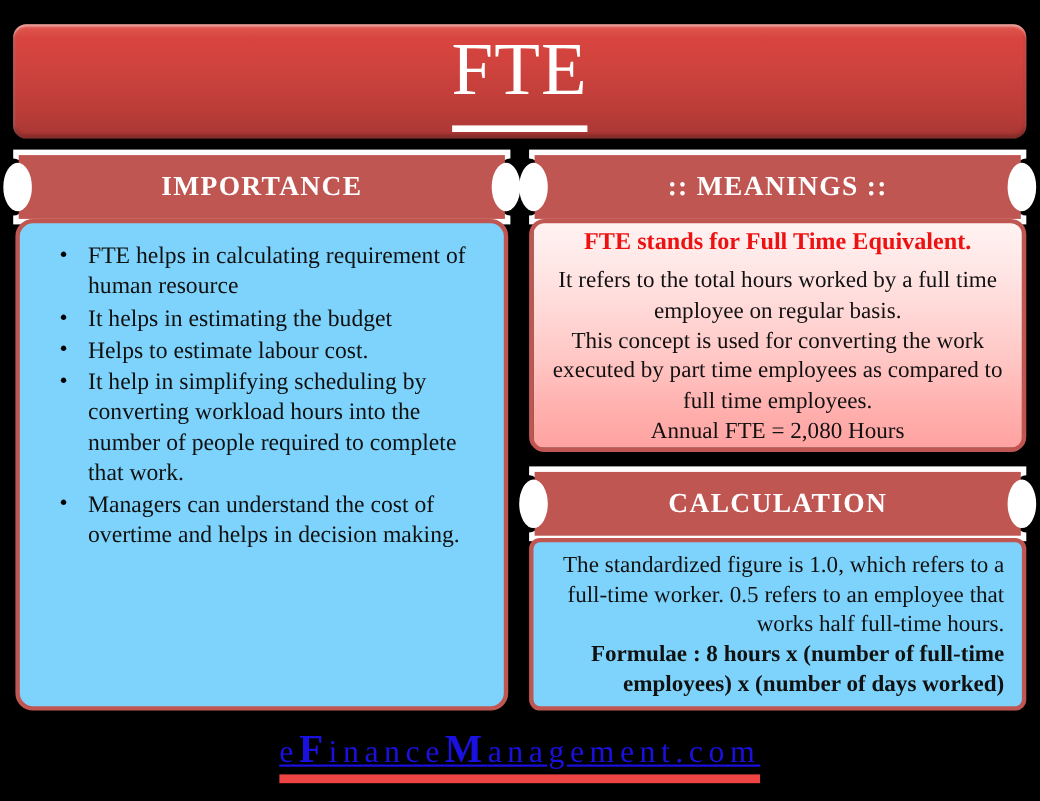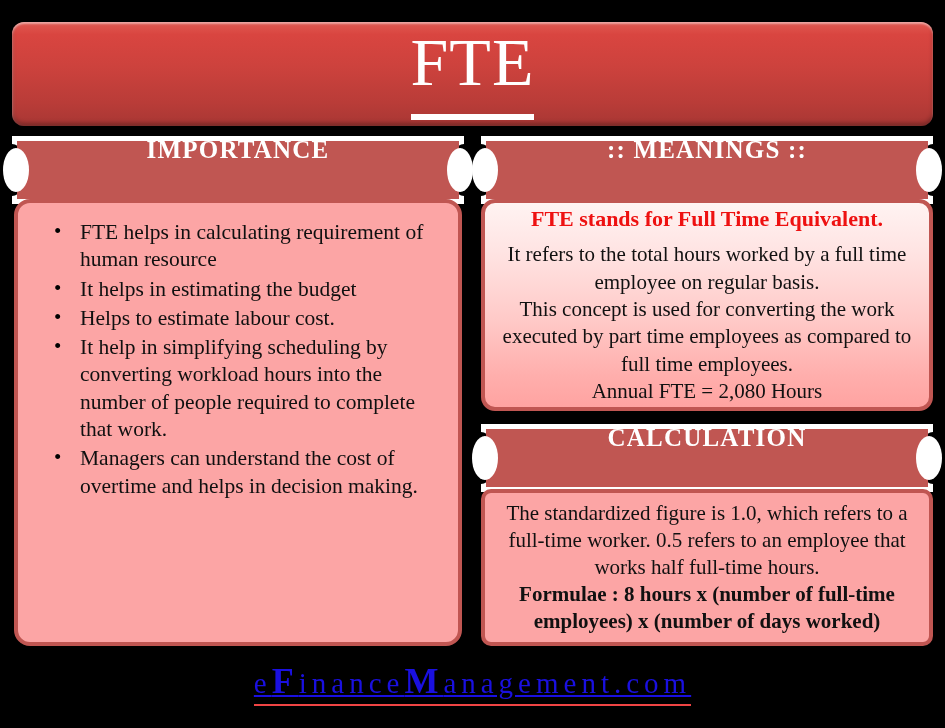--- a/index.html
+++ b/index.html
@@ -48,20 +48,21 @@
     padding-bottom: 18px;
     border-bottom: 6px solid #ffffff;
     font-family: "Liberation Serif", "DejaVu Serif", serif;
   }
 
   
   .ribbon {
     position: absolute;
     height: 68px;
     display: flex;
+    align-items: center;
     justify-content: center;
   }
 
   .ribbon .ribbon-fill {
     position: absolute;
     left: 5px; right: 5px; top: 5px; bottom: 5px;
     background: #c05652;
   }
 
   .ribbon-label {
@@ -105,21 +106,21 @@
   .inner-notch.left  { left: -9px; }
   .inner-notch.right { right: -9px; }
 
   #ribbon-importance { left: 12px;  top: 136px; width: 452px; }
   #ribbon-meanings   { left: 481px; top: 136px; width: 452px; }
   #ribbon-calc       { left: 481px; top: 424px; width: 452px; }
 
   
   .card {
     position: absolute;
-    background: #fca5a5;
+    background: #7dd3fc;
     border: 4px solid #c05652;
     border-radius: 16px;
   }
 
   #card-importance {
     left: 14px;
     top: 199px;
     width: 448px;
     height: 447px;
     padding: 16px 14px 10px 10px;
@@ -194,40 +195,40 @@
     font-size: 21px;
     line-height: 1.3;
     text-align: center;
   }
 
   
   .calc-line {
     color: #111111;
     font-size: 21px;
     line-height: 1.28;
-    text-align: center;
+    text-align: right;
   }
   .calc-line.bold {
     font-weight: bold;
   }
 
   
   .footer {
     position: absolute;
     left: 0;
     right: 0;
     top: 660px;
     text-align: center;
   }
   .footer-brand {
     display: inline-block;
     color: #1a10e0;
     font-size: 29px;
     letter-spacing: 5px;
-    border-bottom: 2px solid #ef4444;
+    border-bottom: 8px solid #ef4444;
     padding-bottom: 2px;
     white-space: nowrap;
     font-family: "Liberation Serif", "DejaVu Serif", serif;
   }
   .footer-brand .cap {
     font-size: 36px;
     font-weight: bold;
   }
 </style>
 </head>

